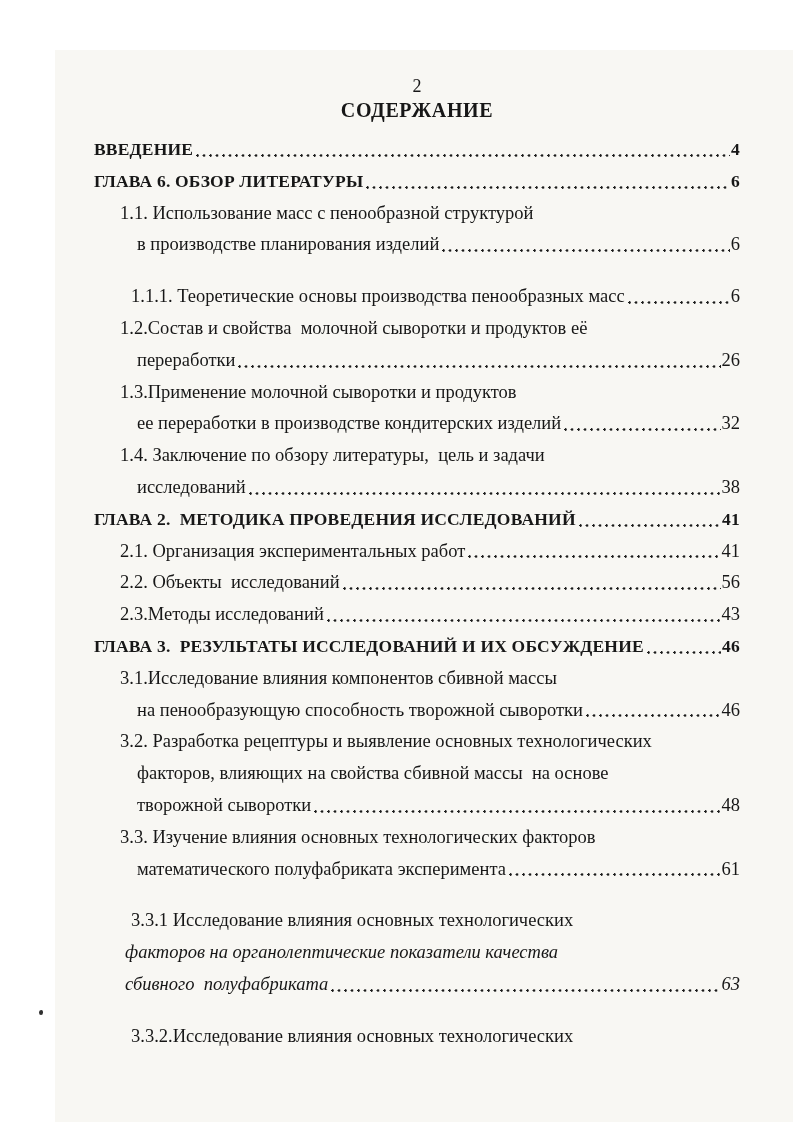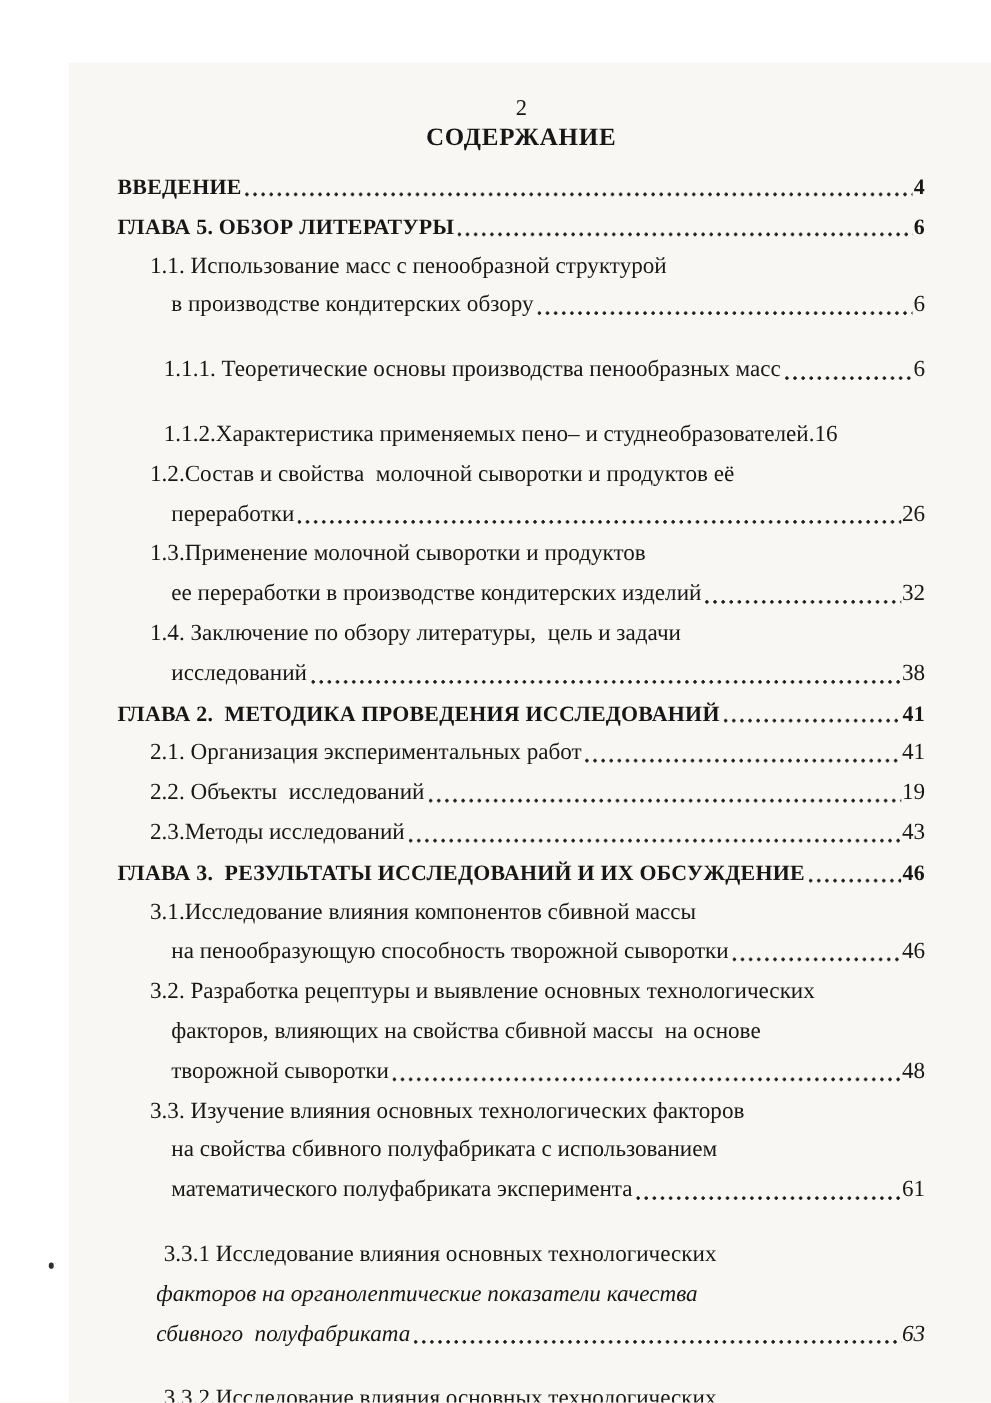--- a/index.html
+++ b/index.html
@@ -54,40 +54,36 @@
 <div class="page">
   <div class="pagenum">2</div>
   <div class="title">СОДЕРЖАНИЕ</div>
   <div class="toc">
       <div class="line chapter">
         <span class="txt">ВВЕДЕНИЕ</span>
         <span class="leader"></span>
         <span class="pg">4</span>
       </div>
       <div class="line chapter">
-        <span class="txt">ГЛАВА 5. ОБЗОР ЛИТЕРАТУРЫ</span>
+        <span class="txt">ГЛАВА 6. ОБЗОР ЛИТЕРАТУРЫ</span>
         <span class="leader"></span>
         <span class="pg">6</span>
       </div>
       <div class="line l1">
         <span class="txt">1.1. Использование масс с пенообразной структурой</span>
       </div>
       <div class="line cont">
-        <span class="txt">в производстве кондитерских обзору</span>
+        <span class="txt">в производстве планирования изделий</span>
         <span class="leader"></span>
         <span class="pg">6</span>
       </div>
       <div class="line l2">
         <span class="txt">1.1.1. Теоретические основы производства пенообразных масс</span>
         <span class="leader"></span>
         <span class="pg">6</span>
-      </div>
-      <div class="line l2">
-        <span class="txt">1.1.2.Характеристика применяемых пено– и студнеобразователей.</span>
-        <span class="pg">16</span>
       </div>
       <div class="line l1">
         <span class="txt">1.2.Состав и свойства  молочной сыворотки и продуктов её</span>
       </div>
       <div class="line cont">
         <span class="txt">переработки</span>
         <span class="leader"></span>
         <span class="pg">26</span>
       </div>
       <div class="line l1">
@@ -112,21 +108,21 @@
         <span class="pg">41</span>
       </div>
       <div class="line l1">
         <span class="txt">2.1. Организация экспериментальных работ</span>
         <span class="leader"></span>
         <span class="pg">41</span>
       </div>
       <div class="line l1">
         <span class="txt">2.2. Объекты  исследований</span>
         <span class="leader"></span>
-        <span class="pg">19</span>
+        <span class="pg">56</span>
       </div>
       <div class="line l1">
         <span class="txt">2.3.Методы исследований</span>
         <span class="leader"></span>
         <span class="pg">43</span>
       </div>
       <div class="line chapter">
         <span class="txt">ГЛАВА 3.  РЕЗУЛЬТАТЫ ИССЛЕДОВАНИЙ И ИХ ОБСУЖДЕНИЕ</span>
         <span class="leader"></span>
         <span class="pg">46</span>
@@ -147,23 +143,20 @@
       </div>
       <div class="line cont">
         <span class="txt">творожной сыворотки</span>
         <span class="leader"></span>
         <span class="pg">48</span>
       </div>
       <div class="line l1">
         <span class="txt">3.3. Изучение влияния основных технологических факторов</span>
       </div>
       <div class="line cont">
-        <span class="txt">на свойства сбивного полуфабриката с использованием</span>
-      </div>
-      <div class="line cont">
         <span class="txt">математического полуфабриката эксперимента</span>
         <span class="leader"></span>
         <span class="pg">61</span>
       </div>
       <div class="line l2">
         <span class="txt">3.3.1 Исследование влияния основных технологических</span>
       </div>
       <div class="line l2c">
         <span class="txt">факторов на органолептические показатели качества</span>
       </div>

